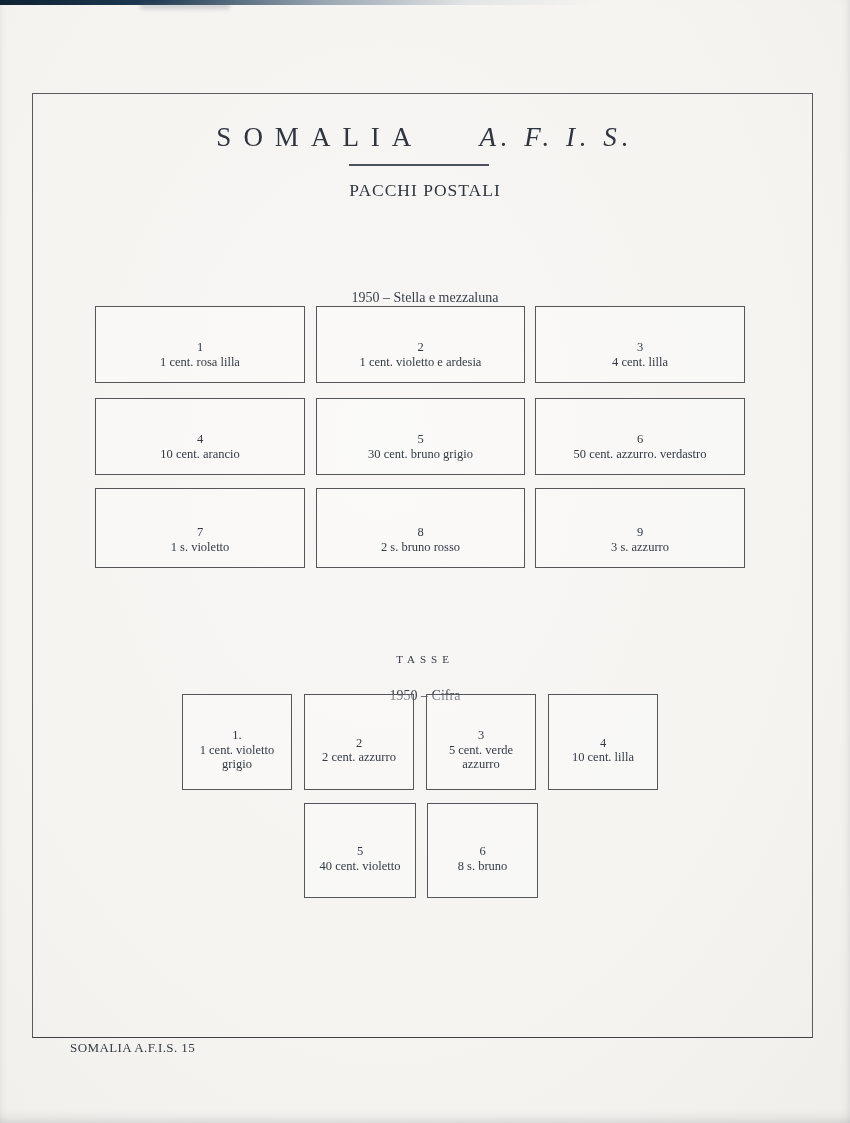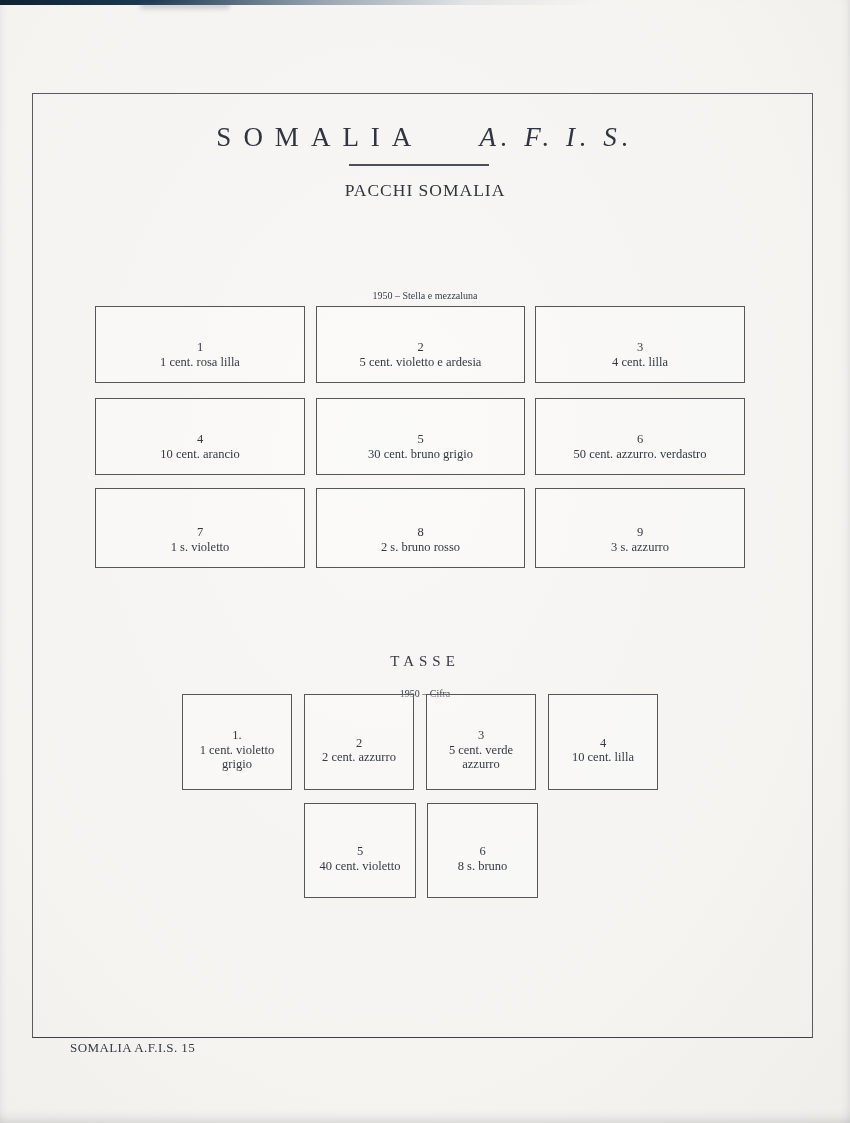--- a/index.html
+++ b/index.html
@@ -37,26 +37,26 @@
   .title-underline{
     position:absolute;left:349px;top:164px;width:140px;height:2px;
     background:#4a505c;
   }
   .subtitle{
     position:absolute;left:0;top:180px;width:100%;
     text-align:center;font-size:17.5px;letter-spacing:1px;color:#2f3642;
   }
   .sec-heading{
     position:absolute;width:100%;text-align:center;
-    font-size:10px;color:#39404d;
+    font-size:14px;color:#39404d;
   }
   .sec1-heading{top:290px;}
   .tasse-title{
     position:absolute;top:653px;width:100%;text-align:center;
-    font-size:15px;letter-spacing:5px;color:#333a46;
+    font-size:11px;letter-spacing:5px;color:#333a46;
   }
   .tasse-heading{top:688px;}
   .stamp-box{
     position:absolute;
     border:1px solid #54565a;
     background:rgba(255,255,255,.35);
     display:flex;flex-direction:column;align-items:center;justify-content:flex-end;
     text-align:center;
     font-size:12.5px;line-height:14.5px;color:#333a46;
     box-sizing:border-box;
@@ -88,32 +88,32 @@
   <div class="scan-edge-top"></div>
   <div class="smudge"></div>
   <div class="frame"></div>
 
   <div class="title-row">
     <span class="title-word1">SOMALIA</span>
     <span class="title-word2">A. F. I. S.</span>
   </div>
   <div class="title-underline"></div>
 
-  <div class="subtitle">PACCHI SOMALIA</div>
+  <div class="subtitle">PACCHI POSTALI</div>
 
   <div class="sec-heading sec1-heading">1950 – Stella e mezzaluna</div>
 
   <div class="pp">
     <div class="stamp-box pp-r1 pp-c1">
       <div class="num">1</div>
       <div class="desc">1 cent. rosa lilla</div>
     </div>
     <div class="stamp-box pp-r1 pp-c2">
       <div class="num">2</div>
-      <div class="desc">5 cent. violetto e ardesia</div>
+      <div class="desc">1 cent. violetto e ardesia</div>
     </div>
     <div class="stamp-box pp-r1 pp-c3">
       <div class="num">3</div>
       <div class="desc">4 cent. lilla</div>
     </div>
     <div class="stamp-box pp-r2 pp-c1">
       <div class="num">4</div>
       <div class="desc">10 cent. arancio</div>
     </div>
     <div class="stamp-box pp-r2 pp-c2">

